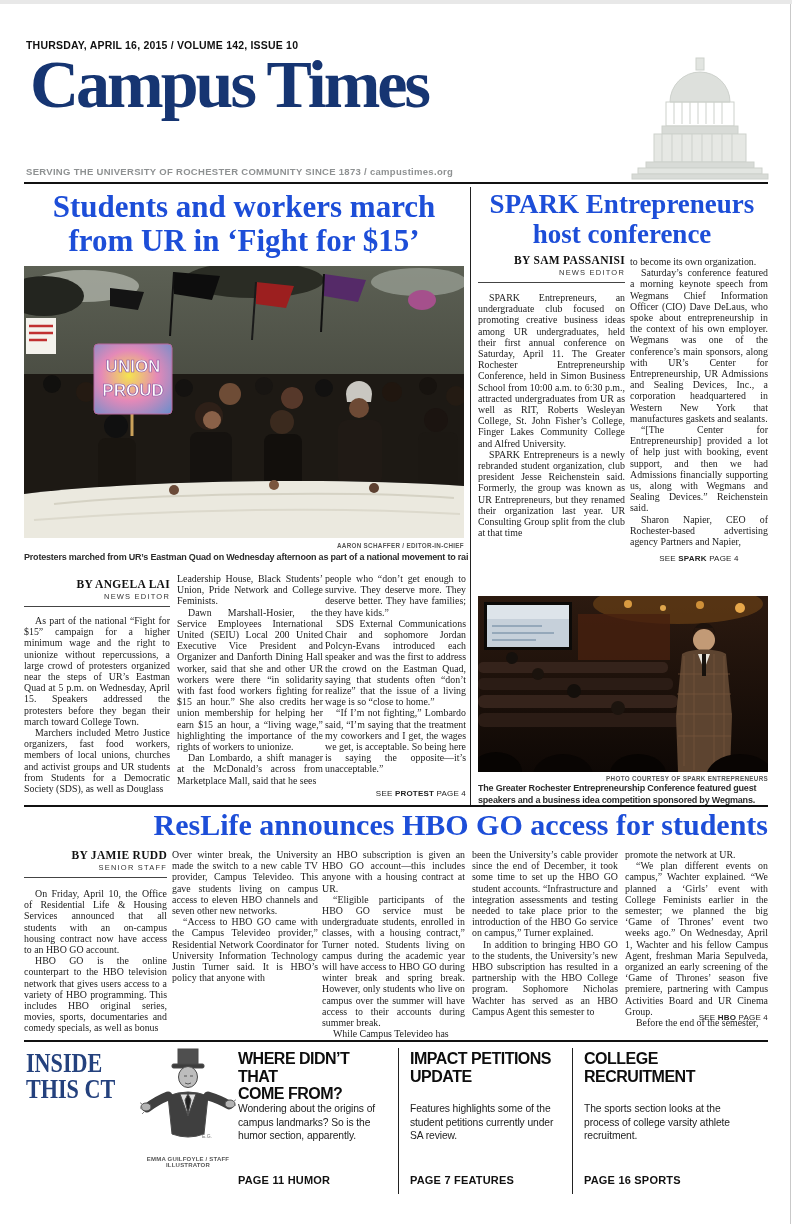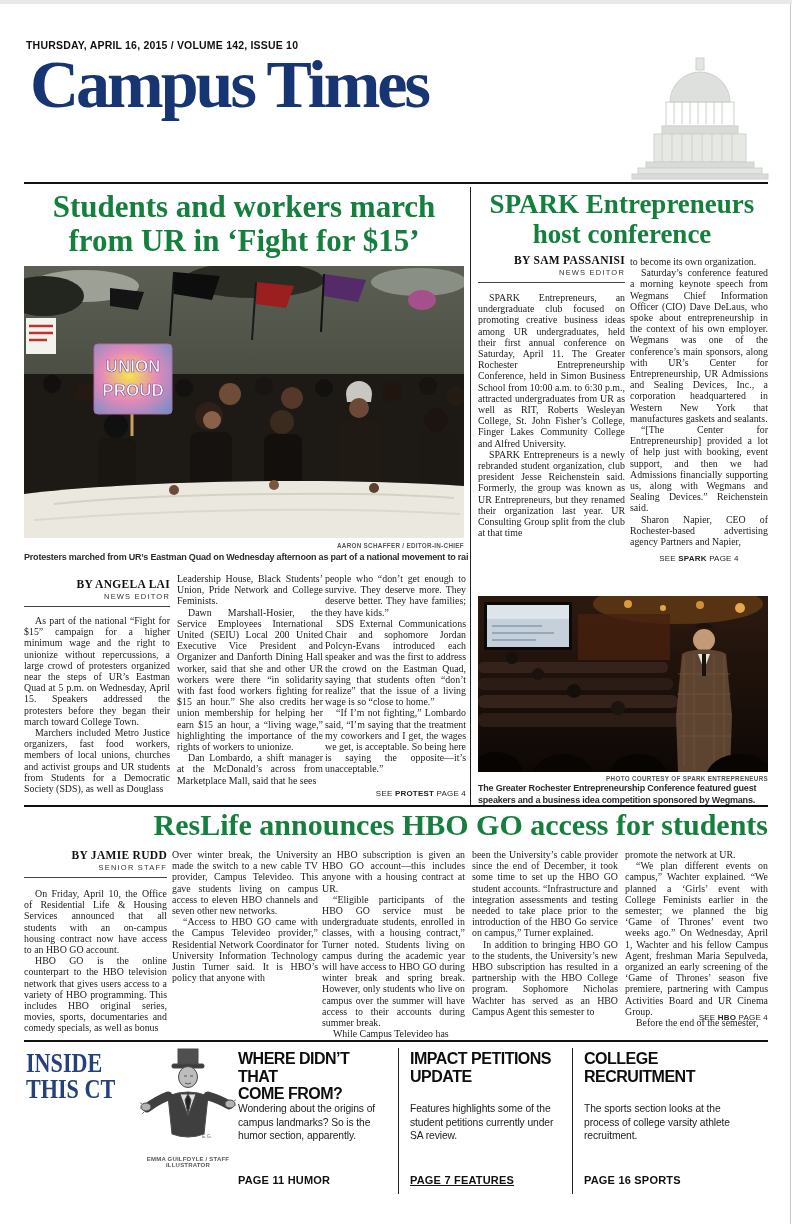--- a/index.html
+++ b/index.html
@@ -7,21 +7,21 @@
         font-family:"Liberation Serif",serif;color:#1c1c1c;}
   .abs{position:absolute;}
   
   .dateline{font:bold 10.5px "Liberation Sans",sans-serif;color:#111;letter-spacing:.2px;}
   .logo{font-family:"Liberation Serif",serif;font-weight:bold;font-size:68px;line-height:1;
         letter-spacing:-3px;color:#163572;white-space:nowrap;}
   .tagline{font:bold 9.5px "Liberation Sans",sans-serif;color:#8e9192;letter-spacing:.3px;}
   .rule-h{background:#111;}
   .rule-v{background:#222;}
   
-  .headline{font-family:"Liberation Serif",serif;font-weight:bold;color:#15803d;text-align:center;
+  .headline{font-family:"Liberation Serif",serif;font-weight:bold;color:#1d4ed8;text-align:center;
             white-space:pre-line;}
   .hl-left{font-size:31px;line-height:1.1;}
   .hl-spark{font-size:27px;line-height:1.12;}
   .hl-hbo{font-size:30px;line-height:1.05;text-align:right;}
   
   .byline{text-align:right;}
   .byline .by{font:bold 11.5px "Liberation Serif",serif;letter-spacing:.3px;color:#111;}
   .byline .role{font:7.5px "Liberation Sans",sans-serif;letter-spacing:1.2px;color:#333;margin-top:2px;}
   .byline .brule{height:1px;background:#444;margin-top:5px;}
   
@@ -62,20 +62,21 @@
         <rect x="38" y="72" width="76" height="8" fill="#d8dbd7"></rect>
         <rect x="30" y="80" width="92" height="28" fill="#e6e8e4"></rect>
         <path d="M38 80 V108 M48 80 V108 M58 80 V108 M68 80 V108 M78 80 V108 M88 80 V108 M98 80 V108 M108 80 V108" fill="none"></path>
         <rect x="22" y="108" width="108" height="6" fill="#d8dbd7"></rect>
         <rect x="14" y="114" width="124" height="6" fill="#e2e5e1"></rect>
         <rect x="8" y="120" width="136" height="5" fill="#d8dbd7"></rect>
       </g>
     </svg>
   </div>
 
+  <div class="abs tagline" style="left:26px;top:162px;">SERVING THE UNIVERSITY OF ROCHESTER COMMUNITY SINCE 1873 / campustimes.org</div>
   <div class="abs rule-h" style="left:24px;width:744px;top:178px;height:2px;"></div>
 
   <div class="abs rule-v" style="left:470px;top:183px;width:1px;height:618px;"></div>
 
   <div class="abs headline hl-left" style="left:24px;width:440px;top:186px;">Students and workers march
 from UR in ‘Fight for $15’</div>
 
   <div class="abs" style="left:24px;top:262px;">
     <svg width="440" height="272" viewBox="0 0 440 272">
       <defs>
@@ -316,21 +317,21 @@
   <div class="abs teaser-h" style="left:238px;width:154px;top:1046px;">WHERE DIDN’T THAT
 COME FROM?</div>
   <div class="abs teaser-b" style="left:238px;width:146px;top:1098px;">Wondering about the origins of campus landmarks? So is the humor section, apparently.</div>
   <div class="abs teaser-p" style="left:238px;width:150px;top:1170px;">PAGE 11 HUMOR</div>
 
   <div class="abs rule-v" style="left:398px;top:1044px;width:1px;height:146px;"></div>
 
   <div class="abs teaser-h" style="left:410px;width:154px;top:1046px;">IMPACT PETITIONS
 UPDATE</div>
   <div class="abs teaser-b" style="left:410px;width:148px;top:1098px;">Features highlights some of the student petitions currently under SA review.</div>
-  <div class="abs teaser-p" style="left:410px;width:150px;top:1170px;text-decoration:underline;">PAGE 7 FEATURES</div>
+  <div class="abs teaser-p" style="left:410px;width:150px;top:1170px;">PAGE 7 FEATURES</div>
 
   <div class="abs rule-v" style="left:572px;top:1044px;width:1px;height:146px;"></div>
 
   <div class="abs teaser-h" style="left:584px;width:184px;top:1046px;">COLLEGE
 RECRUITMENT</div>
   <div class="abs teaser-b" style="left:584px;width:170px;top:1098px;">The sports section looks at the process of college varsity athlete recruitment.</div>
   <div class="abs teaser-p" style="left:584px;width:170px;top:1170px;">PAGE 16 SPORTS</div>
 
   <div class="abs" style="right:1px;top:0;width:1px;height:1224px;background:#c9c9c9;"></div>
 </div>

